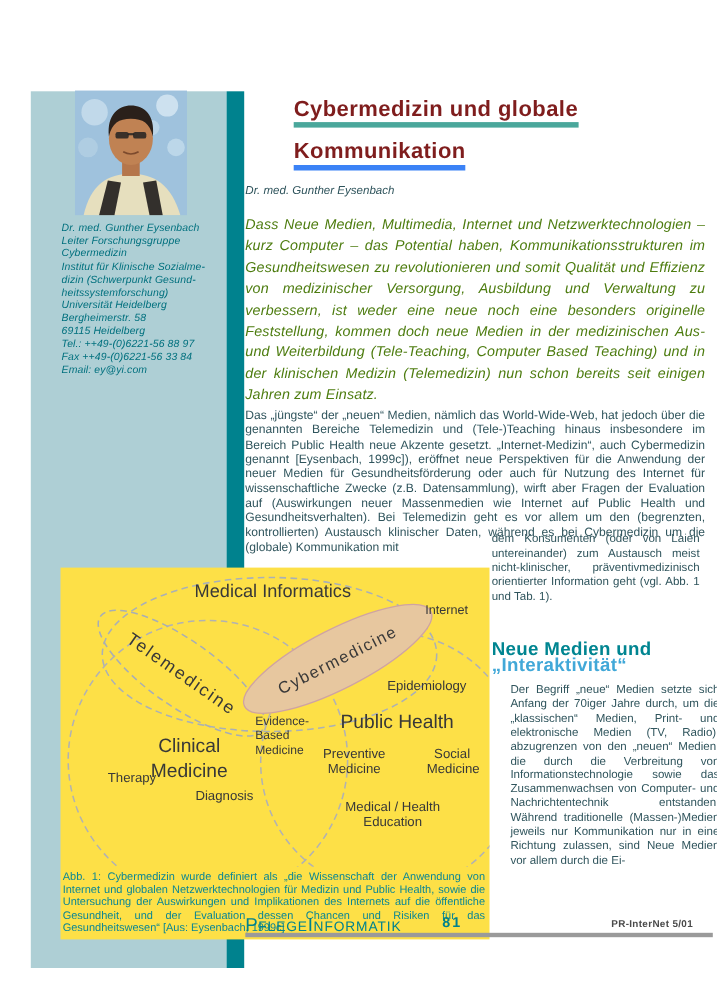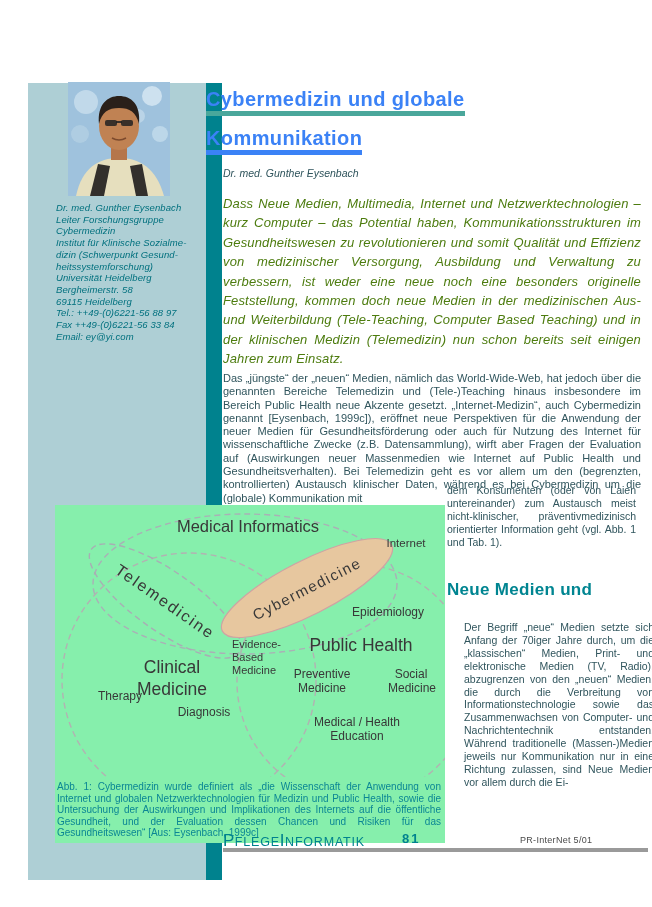--- a/index.html
+++ b/index.html
@@ -10,21 +10,21 @@
   }
   
   .sidebar-bg { position:absolute; left:28px; top:83px; width:178px; height:797px; background:#aecfd5; }
   .teal-bar   { position:absolute; left:206px; top:83px; width:16px; height:797px; background:#00828e; }
   .photo { position:absolute; left:68px; top:82px; width:102px; height:114px; overflow:hidden; }
   .sidebar-text {
     position:absolute; left:56px; top:202px; width:150px;
     font-style:italic; font-size:9.5px; line-height:11.7px; color:#00707e; letter-spacing:.1px;
   }
   
-  .title { position:absolute; left:206px; top:88px; width:418px; color:#3b82f6; font-weight:bold; font-size:20px; letter-spacing:.4px; }
+  .title { position:absolute; left:223px; top:88px; width:418px; color:#7f1d1d; font-weight:bold; font-size:20px; letter-spacing:.4px;padding-left:44px; }
   .title .tline { display:table; padding-bottom:1px; line-height:22px; }
   .title .u1 { border-bottom:5px solid #4aa79b; margin-bottom:11px; }
   .title .u2 { border-bottom:5px solid #3b82f6; }
   .byline { position:absolute; left:223px; top:167px; font-style:italic; font-size:10.5px; color:#2f545c; }
   
   .intro {
     position:absolute; left:223px; top:194px; width:418px;
     font-style:italic; font-size:13px; line-height:19.4px; color:#4d7c0f; text-align:justify; letter-spacing:.15px;
   }
   
@@ -38,33 +38,33 @@
   }
   
   .sec-head { position:absolute; left:447px; top:582px; width:190px; font-weight:bold; font-size:17px; line-height:15px; letter-spacing:.3px; }
   .sec-head .h1 { color:#008591; }
   .sec-head .h2 { color:#41a8d8; }
   .sec-text {
     position:absolute; left:464px; top:621px; width:190px;
     font-size:10.5px; line-height:12.9px; color:#30555d; text-align:justify;
   }
   
-  .figure { position:absolute; left:55px; top:505px; width:390px; height:338px; background:#86efac; }
+  .figure { position:absolute; left:55px; top:516px; width:390px; height:338px; background:#fde047; }
   .figure svg.venn { position:absolute; left:0; top:0; }
   .fig-caption {
     position:absolute; left:2px; top:276px; width:384px;
     font-size:10px; line-height:11.6px; color:#0b8694; text-align:justify;
   }
   
   .footer-brand { position:absolute; left:223px; top:831px; color:#00828e; font-weight:normal; white-space:nowrap; }
   .footer-brand .big  { font-size:17px; letter-spacing:.5px; }
   .footer-brand .small{ font-size:12.5px; letter-spacing:.8px; }
   .footer-page { position:absolute; left:402px; top:831px; color:#00828e; font-weight:bold; font-size:13px; letter-spacing:2px; }
   .footer-rule { position:absolute; left:223px; top:848px; width:425px; height:4px; background:#9a9a9a; }
-  .footer-issue { position:absolute; left:520px; top:835px; width:110px; text-align:left; font-size:9px; font-weight:normal; color:#4a4a4a; letter-spacing:.3px; }
+  .footer-issue { position:absolute; left:520px; top:835px; width:110px; text-align:right; font-size:9px; font-weight:bold; color:#4a4a4a; letter-spacing:.3px; }
   
   .venn text { font-family:"Liberation Sans", sans-serif; fill:#383838; }
 </style>
 </head>
 <body>
 
 <div class="page">
 
   <div class="sidebar-bg"></div>
   <div class="teal-bar"></div>
@@ -118,20 +118,21 @@
   </div>
   <div class="byline">Dr. med. Gunther Eysenbach</div>
 
   <div class="intro">Dass Neue Medien, Multimedia, Internet und Netzwerktechnologien – kurz Computer – das Potential haben, Kommunikationsstrukturen im Gesundheitswesen zu revolutionieren und somit Qualität und Effizienz von medizinischer Versorgung, Ausbildung und Verwaltung zu verbessern, ist weder eine neue noch eine besonders originelle Feststellung, kommen doch neue Medien in der medizinischen Aus- und Weiterbildung (Tele-Teaching, Computer Based Teaching) und in der klinischen Medizin (Telemedizin) nun schon bereits seit einigen Jahren zum Einsatz.</div>
 
   <div class="body1">Das „jüngste“ der „neuen“ Medien, nämlich das World-Wide-Web, hat jedoch über die genannten Bereiche Telemedizin und (Tele-)Teaching hinaus insbesondere im Bereich Public Health neue Akzente gesetzt. „Internet-Medizin“, auch Cybermedizin genannt [Eysenbach, 1999c]), eröffnet neue Perspektiven für die Anwendung der neuer Medien für Gesundheitsförderung oder auch für Nutzung des Internet für wissenschaftliche Zwecke (z.B. Datensammlung), wirft aber Fragen der Evaluation auf (Auswirkungen neuer Massenmedien wie Internet auf Public Health und Gesundheitsverhalten). Bei Telemedizin geht es vor allem um den (begrenzten, kontrollierten) Austausch klinischer Daten, während es bei Cybermedizin um die (globale) Kommunikation mit</div>
   <div class="body2">dem Konsumenten (oder von Laien untereinander) zum Austausch meist nicht-klinischer, präventivmedizinisch orientierter Information geht (vgl. Abb. 1 und Tab. 1).</div>
 
   <div class="sec-head">
     <div class="h1">Neue Medien und</div>
+    <div class="h2">„Interaktivität“</div>
   </div>
   <div class="sec-text">Der Begriff „neue“ Medien setzte sich Anfang der 70iger Jahre durch, um die „klassischen“ Medien, Print- und elektronische Medien (TV, Radio), abzugrenzen von den „neuen“ Medien, die durch die Verbreitung von Informationstechnologie sowie das Zusammenwachsen von Computer- und Nachrichtentechnik entstanden. Während traditionelle (Massen-)Medien jeweils nur Kommunikation nur in eine Richtung zulassen, sind Neue Medien vor allem durch die Ei-</div>
 
   <div class="figure">
     <svg class="venn" width="390" height="272" viewBox="0 0 390 272">
 
       <ellipse cx="190" cy="79" rx="152" ry="70" fill="none" stroke="#aab0b6" stroke-width="1.4" stroke-dasharray="6 4"></ellipse>
 
       <circle cx="134" cy="175" r="127" fill="none" stroke="#b2b2b2" stroke-width="1.4" stroke-dasharray="6 4"></circle>
 

